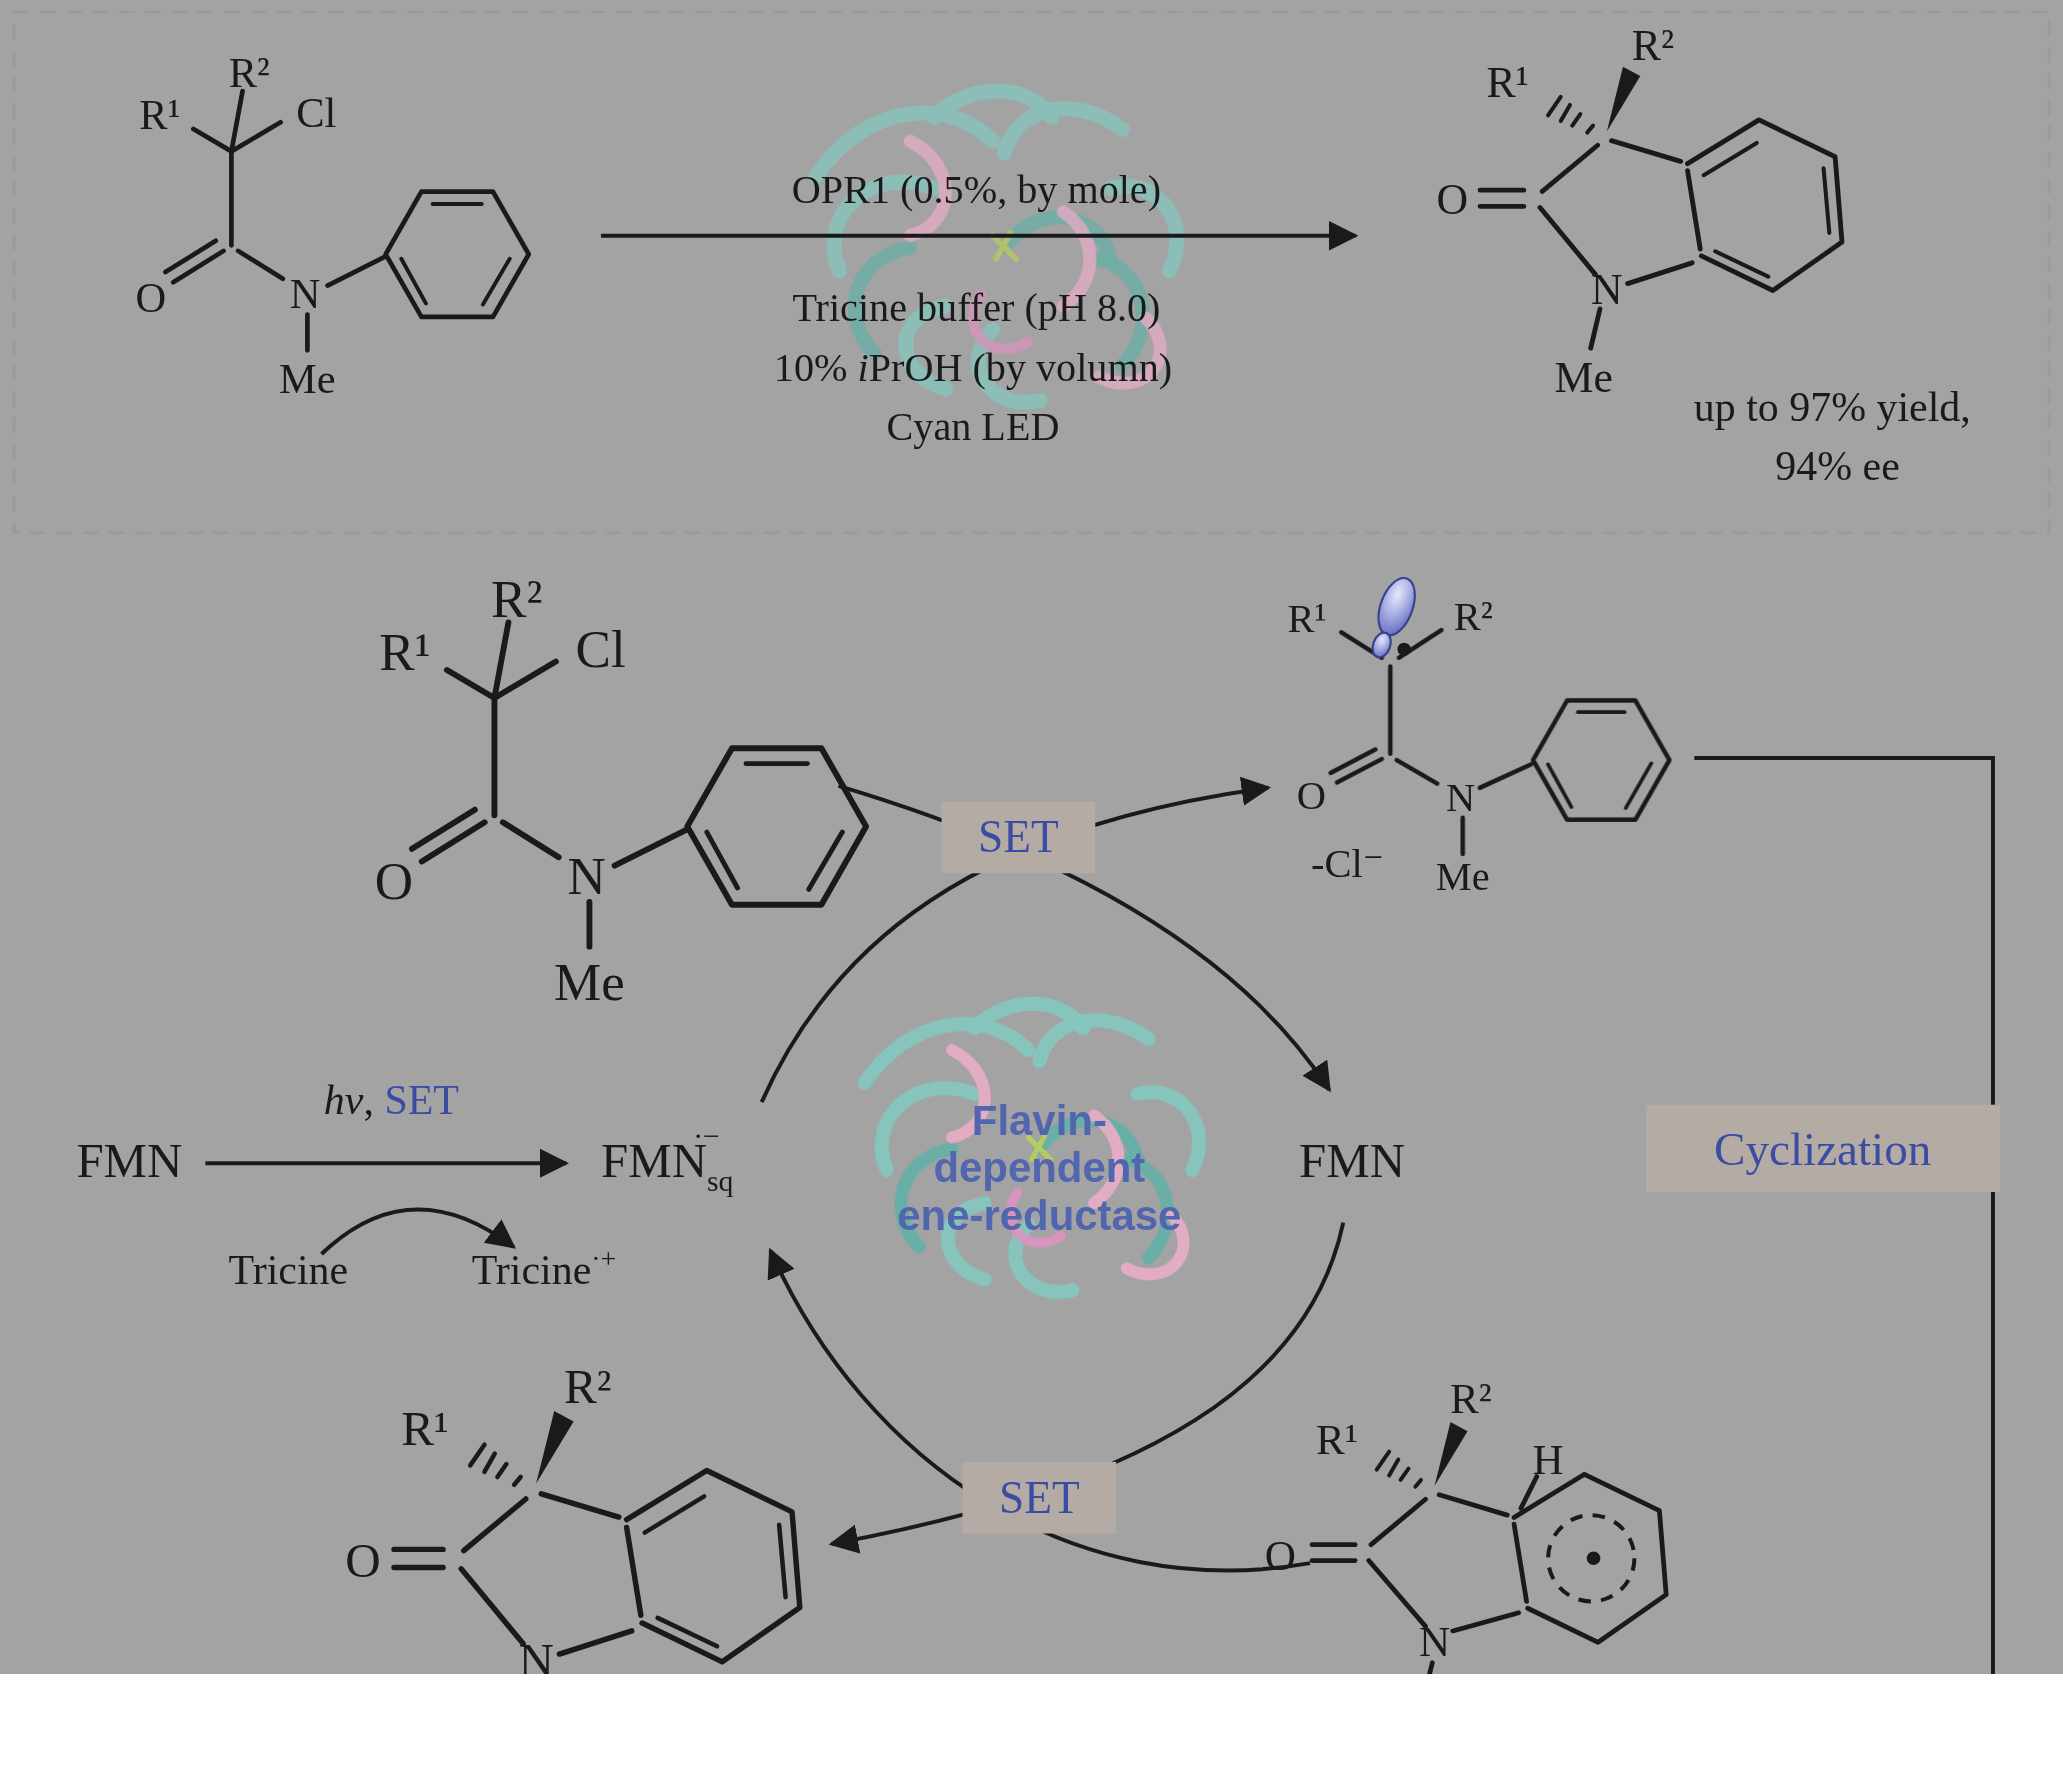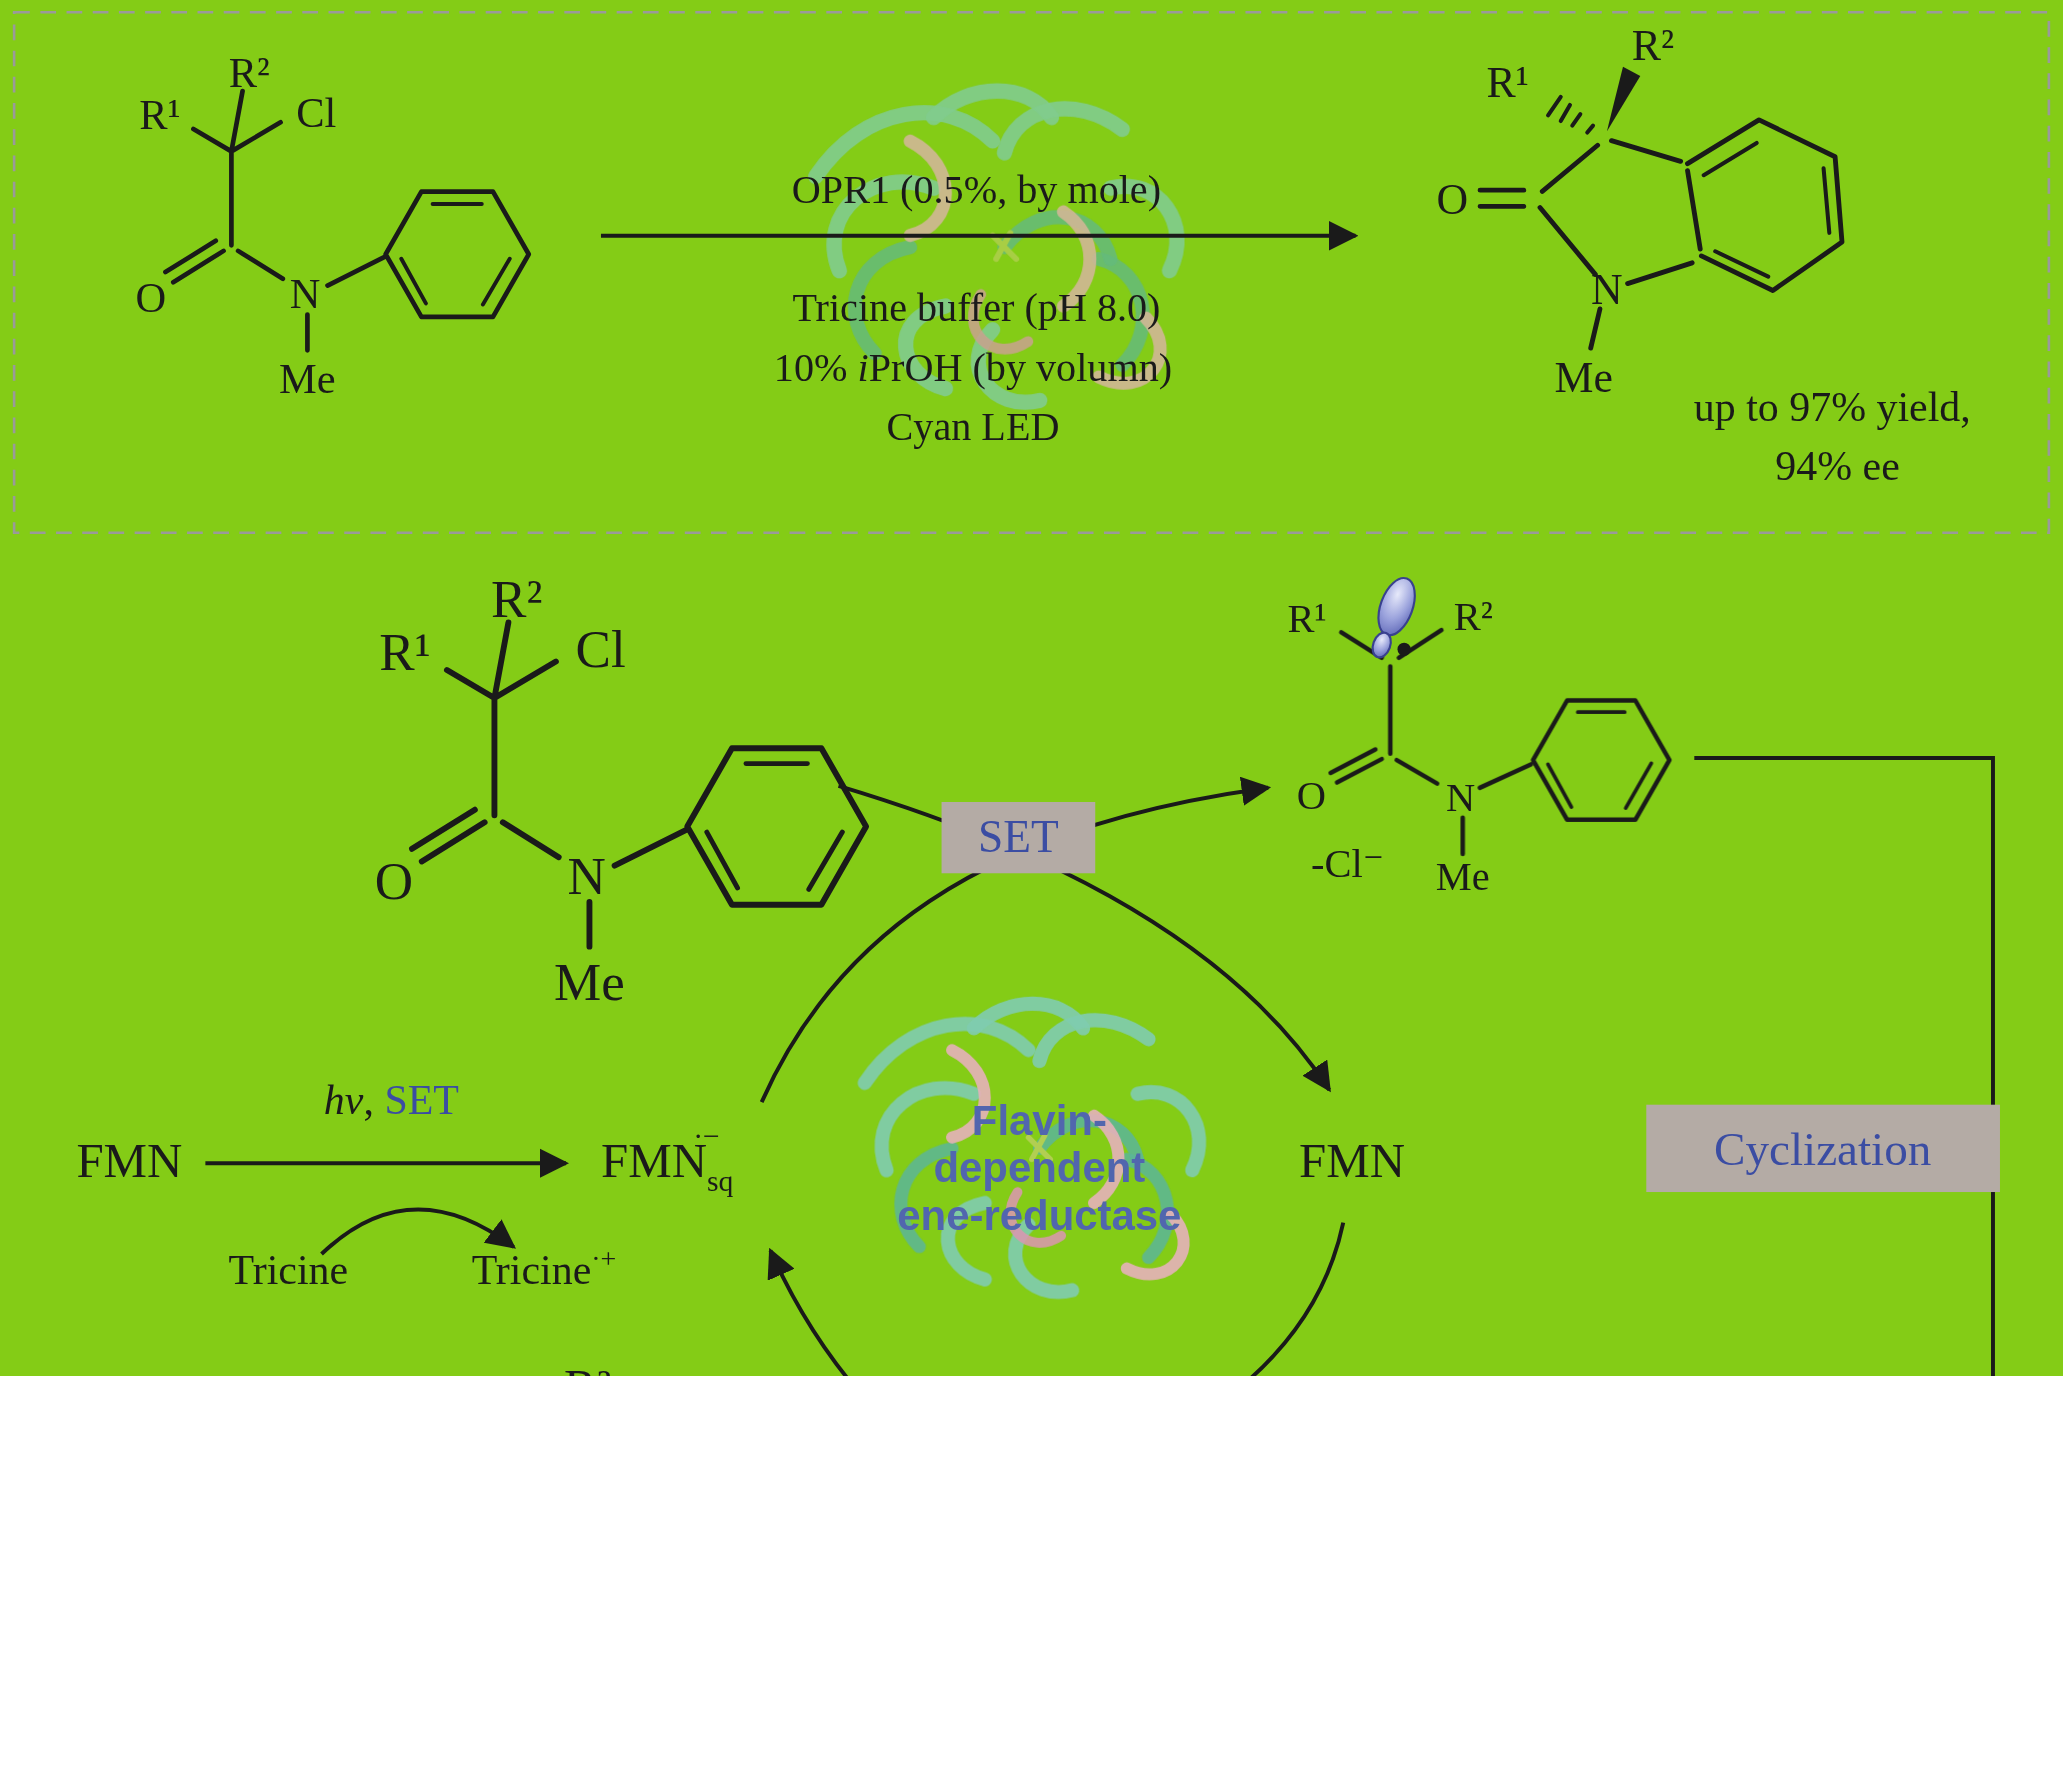--- a/index.html
+++ b/index.html
@@ -1,16 +1,16 @@
 <!DOCTYPE html>
 <html style="--accent-blue: #3b4da3; --enzyme-blue: #5166ae; --box-gray: #b4aba5; --bond-black: #1a1a1a; --protein-teal: #7fccc2; --protein-pink: #f2aecd; --orbital-blue: #8a93d2;font-size:14px"><head>
 <meta charset="utf-8">
 <style>
   html,body{margin:0;padding:0;background:#ffffff;}
-  #canvas{position:relative;width:2063px;height:1376px;background:#84cc16;overflow:hidden;}
+  #canvas{position:relative;width:2063px;height:1674px;background:#a3a3a3;overflow:hidden;}
   svg{position:absolute;left:0;top:0;}
   .bond{fill:none;stroke:var(--bond-black,#1a1a1a);stroke-width:4.2;stroke-linecap:round;stroke-linejoin:round;}
   .thin{stroke-width:3.5;}
   .arrowline{fill:none;stroke:var(--bond-black,#1a1a1a);stroke-width:4.5;stroke-linecap:butt;}
   .wedge{fill:var(--bond-black,#1a1a1a);stroke:none;}
   .dot{fill:var(--bond-black,#1a1a1a);stroke:none;}
   .dashring{fill:none;stroke:var(--bond-black,#1a1a1a);stroke-width:3.5;stroke-dasharray:11 9;}
   .serif{font-family:"Liberation Serif","DejaVu Serif",serif;fill:#1a1a1a;}
   .sans{font-family:"Liberation Sans","DejaVu Sans",sans-serif;}
   .atom{font-family:"Liberation Serif","DejaVu Serif",serif;font-size:38px;fill:#1a1a1a;text-anchor:middle;}

